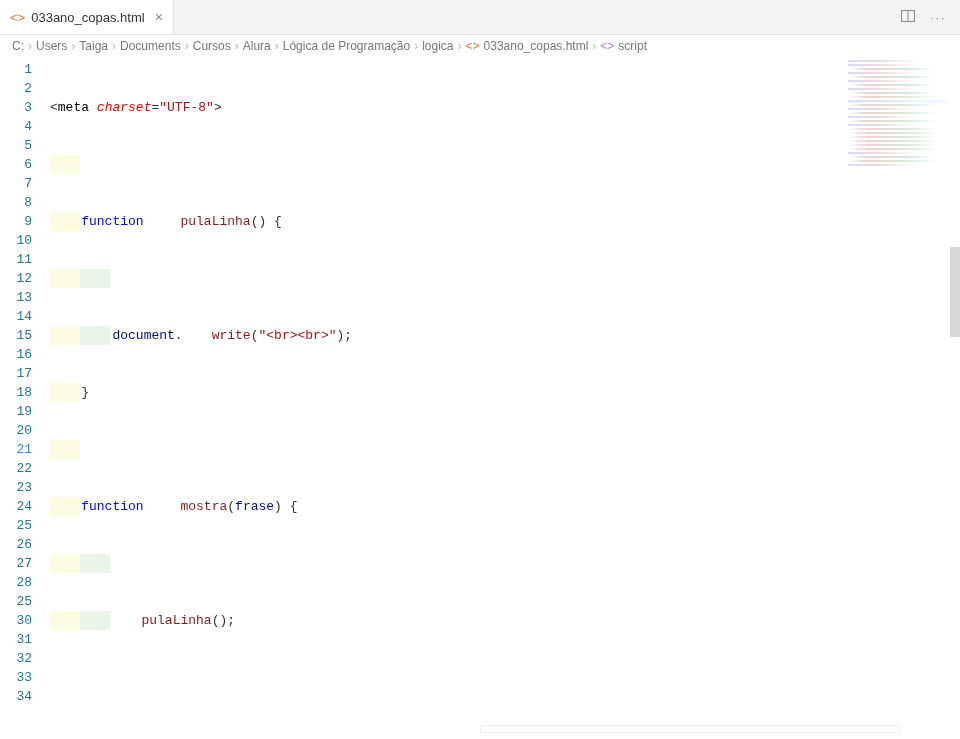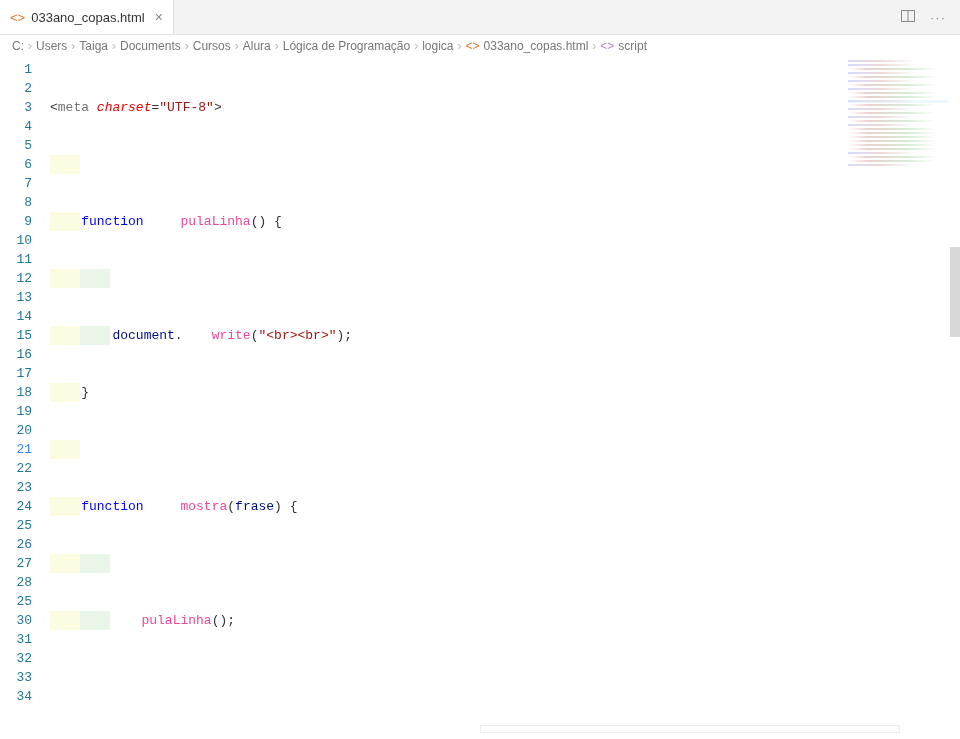--- a/index.html
+++ b/index.html
@@ -13,25 +13,25 @@
   .breadcrumb .sep { color: #bbb; }
   .bc-icon { color: #e37933; }
   .bc-script { color: #777; }
   .editor-wrap { display: flex; height: calc(739px - 57px); position: relative; }
   .gutter { width: 50px; text-align: right; padding-right: 18px; color: #237893; font-size: 13px; line-height: 19px; padding-top: 3px; font-family: Consolas, "Courier New", monospace; }
   .gutter .ln.active { color: #3b82f6; text-align: right; }
   .code { flex: 1; font-family: Consolas, "Courier New", monospace; font-size: 13px; line-height: 19px; padding-top: 3px; white-space: pre; overflow: hidden; position: relative; }
   .line { height: 19px; position: relative; }
   .hl-nest1 { position:absolute; left:0; top:0; bottom:0; background:#fcfce0; }
   .hl-nest2 { position:absolute; left:0; top:0; bottom:0; background:#e8f5e8; }
-  .tok-tag { color: #737373; }
+  .tok-tag { color: #000000; }
   .tok-attr { color: #e50000; font-style: italic; }
   .tok-str { color: #a31515; }
   .tok-kw { color: #0000ff; font-family: Liberation Mono, monospace; }
-  .tok-fn { color: #ec4899; padding-left: 29px; }
+  .tok-fn { color: #7f1d1d; padding-left: 29px; }
   .tok-var { color: #001080; }
   .tok-punc { color: #333; }
   .txt { position: relative; z-index: 2; }
   .minimap { position: absolute; right: 12px; top: 60px; width: 100px; height: 110px; font-size: 1.5px; line-height: 2px; color: #888; overflow: hidden; opacity: 0.5; pointer-events: none; }
   .minimap .mline { height: 2px; background: linear-gradient(to right, rgba(0,0,255,0.3) 0%, rgba(128,0,0,0.3) 30%, transparent 70%); margin-bottom: 2px; }
   .minimap .mline.r { background: linear-gradient(to right, transparent 0%, rgba(163,21,21,0.4) 20%, rgba(0,128,0,0.3) 60%, transparent 90%); }
   .minimap .mhl { position:absolute; left:0; right:0; top:40px; height:3px; background: rgba(173,214,255,0.4);}
   .vscroll { position: absolute; right: 0; top: 57px; bottom: 0; width: 10px; background: transparent; }
   .vscroll-thumb { position: absolute; right: 0; top: 190px; width: 10px; height: 90px; background: rgba(100,100,100,0.25); border-radius: 0; }
   .hidden-box { position:absolute; bottom:6px; left:480px; width:420px; height:8px; border:1px solid #eee; }

